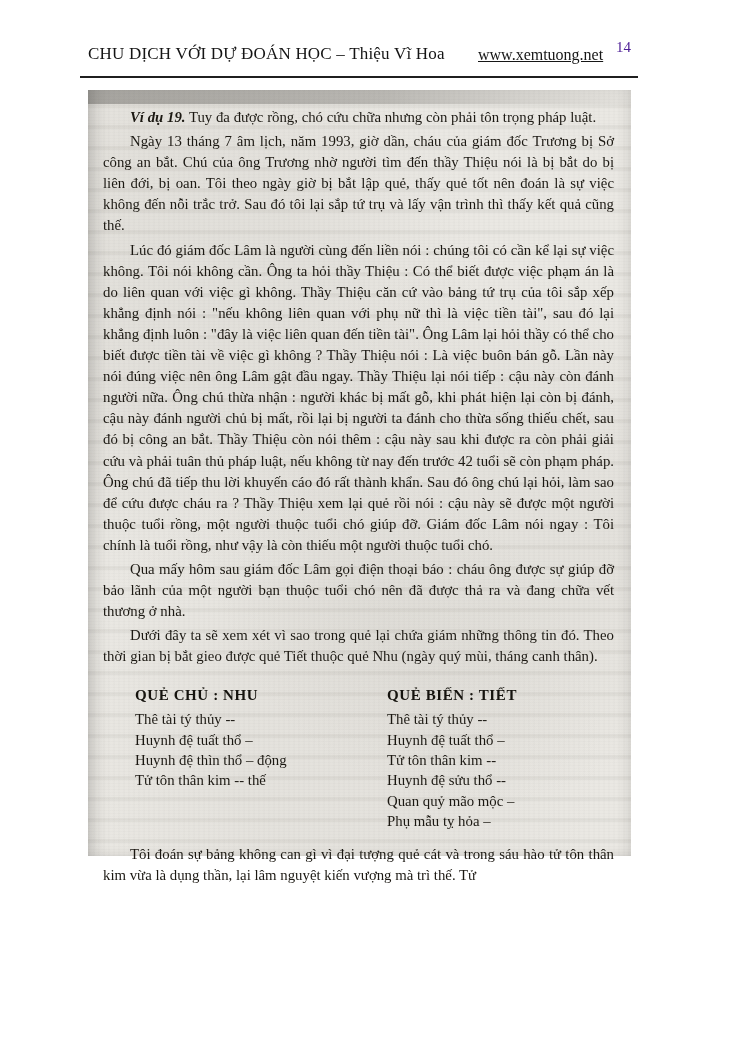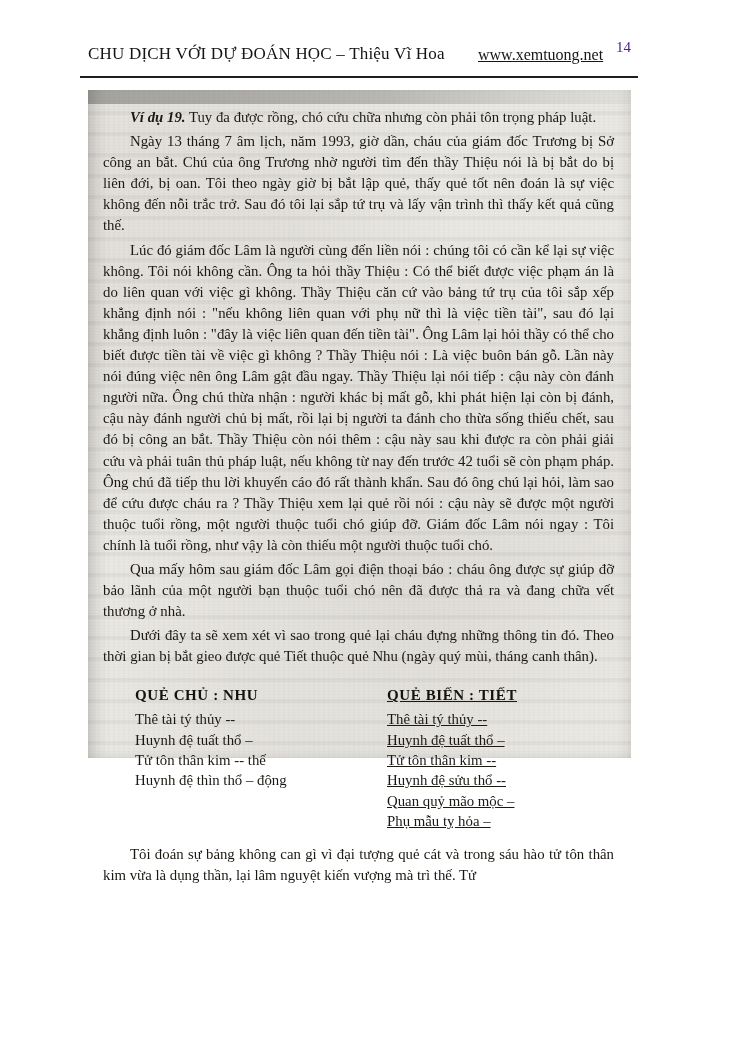--- a/index.html
+++ b/index.html
@@ -27,21 +27,21 @@
     position:absolute;left:616px;top:39px;
     font-size:15px;color:#4c1d95;
   }
   .hdr-rule{
     position:absolute;left:80px;top:76px;width:558px;height:2px;
     background:#1f1f1f;
   }
 
   
   .scan{
-    position:absolute;left:88px;top:90px;width:543px;height:668px;
+    position:absolute;left:88px;top:90px;width:543px;height:766px;
     background-color:#eae8e3;
     background-image:
       radial-gradient(circle at 15% 25%, rgba(120,115,105,.07) 0 18%, transparent 42%),
       radial-gradient(circle at 72% 58%, rgba(120,115,105,.06) 0 22%, transparent 46%),
       radial-gradient(circle at 45% 85%, rgba(120,115,105,.05) 0 15%, transparent 38%),
       repeating-linear-gradient(0deg, rgba(0,0,0,.013) 0 1px, transparent 1px 3px),
       repeating-linear-gradient(90deg, rgba(0,0,0,.01) 0 2px, transparent 2px 5px);
     box-shadow:
       inset 16px 0 20px -16px rgba(0,0,0,.28),
       inset -12px 0 16px -12px rgba(0,0,0,.14),
@@ -70,21 +70,21 @@
   }
   .scan p + p{margin-top:3px;}
   p.gap{margin-top:9px;}
   .lead{font-weight:bold;font-style:italic;}
 
   
   .hex-table{
     display:flex;margin:11px 0 0 32px;position:relative;z-index:2;
   }
   .hex-col{flex:0 0 252px;margin-top:9px;}
-  .hex-col.right{flex:1 1 auto;text-decoration:underline;}
+  .hex-col.right{flex:1 1 auto;}
   .hex-head{
     font-weight:bold;font-size:15px;letter-spacing:.6px;color:#15130e;
     margin-bottom:5px;white-space:nowrap;
   }
   .hex-row{
     font-size:14.8px;line-height:20.3px;color:#1b1812;white-space:nowrap;
   }
 
   .closing{margin-top:13px !important;}
 </style>
@@ -101,29 +101,29 @@
   <div class="scan">
 
     <p><span class="lead">Ví dụ 19.</span><span> Tuy đa được rồng, chó cứu chữa nhưng còn phải tôn trọng pháp luật.</span></p>
 
     <p>Ngày 13 tháng 7 âm lịch, năm 1993, giờ dần, cháu của giám đốc Trương bị Sở công an bắt. Chú của ông Trương nhờ người tìm đến thầy Thiệu nói là bị bắt do bị liên đới, bị oan. Tôi theo ngày giờ bị bắt lập quẻ, thấy quẻ tốt nên đoán là sự việc không đến nỗi trắc trở. Sau đó tôi lại sắp tứ trụ và lấy vận trình thì thấy kết quả cũng thế.</p>
 
     <p>Lúc đó giám đốc Lâm là người cùng đến liền nói : chúng tôi có cần kể lại sự việc không. Tôi nói không cần. Ông ta hỏi thầy Thiệu : Có thể biết được việc phạm án là do liên quan với việc gì không. Thầy Thiệu căn cứ vào bảng tứ trụ của tôi sắp xếp khẳng định nói : "nếu không liên quan với phụ nữ thì là việc tiền tài", sau đó lại khẳng định luôn : "đây là việc liên quan đến tiền tài". Ông Lâm lại hỏi thầy có thể cho biết được tiền tài về việc gì không ? Thầy Thiệu nói : Là việc buôn bán gỗ. Lần này nói đúng việc nên ông Lâm gật đầu ngay. Thầy Thiệu lại nói tiếp : cậu này còn đánh người nữa. Ông chú thừa nhận : người khác bị mất gỗ, khi phát hiện lại còn bị đánh, cậu này đánh người chủ bị mất, rồi lại bị người ta đánh cho thừa sống thiếu chết, sau đó bị công an bắt. Thầy Thiệu còn nói thêm : cậu này sau khi được ra còn phải giải cứu và phải tuân thủ pháp luật, nếu không từ nay đến trước 42 tuổi sẽ còn phạm pháp. Ông chú đã tiếp thu lời khuyến cáo đó rất thành khẩn. Sau đó ông chú lại hỏi, làm sao để cứu được cháu ra ? Thầy Thiệu xem lại quẻ rồi nói : cậu này sẽ được một người thuộc tuổi rồng, một người thuộc tuổi chó giúp đỡ. Giám đốc Lâm nói ngay : Tôi chính là tuổi rồng, như vậy là còn thiếu một người thuộc tuổi chó.</p>
 
     <p class="gap">Qua mấy hôm sau giám đốc Lâm gọi điện thoại báo : cháu ông được sự giúp đỡ bảo lãnh của một người bạn thuộc tuổi chó nên đã được thả ra và đang chữa vết thương ở nhà.</p>
 
-    <p class="gap">Dưới đây ta sẽ xem xét vì sao trong quẻ lại cháu đựng những thông tin đó. Theo thời gian bị bắt gieo được quẻ Tiết thuộc quẻ Nhu (ngày quý mùi, tháng canh thân).</p>
+    <p class="gap">Dưới đây ta sẽ xem xét vì sao trong quẻ lại chứa giám những thông tin đó. Theo thời gian bị bắt gieo được quẻ Tiết thuộc quẻ Nhu (ngày quý mùi, tháng canh thân).</p>
 
     <div class="hex-table">
       <div class="hex-col">
         <div class="hex-head">QUẺ CHỦ : NHU</div>
         <div class="hex-row">Thê tài tý thủy --</div>
         <div class="hex-row">Huynh đệ tuất thổ –</div>
+        <div class="hex-row">Huynh đệ thìn thổ – động</div>
         <div class="hex-row">Tử tôn thân kim -- thế</div>
-        <div class="hex-row">Huynh đệ thìn thổ – động</div>
       </div>
       <div class="hex-col right">
         <div class="hex-head">QUẺ BIẾN : TIẾT</div>
         <div class="hex-row">Thê tài tý thủy --</div>
         <div class="hex-row">Huynh đệ tuất thổ –</div>
         <div class="hex-row">Tử tôn thân kim --</div>
         <div class="hex-row">Huynh đệ sửu thổ --</div>
         <div class="hex-row">Quan quỷ mão mộc –</div>
         <div class="hex-row">Phụ mẫu tỵ hỏa –</div>
       </div>

